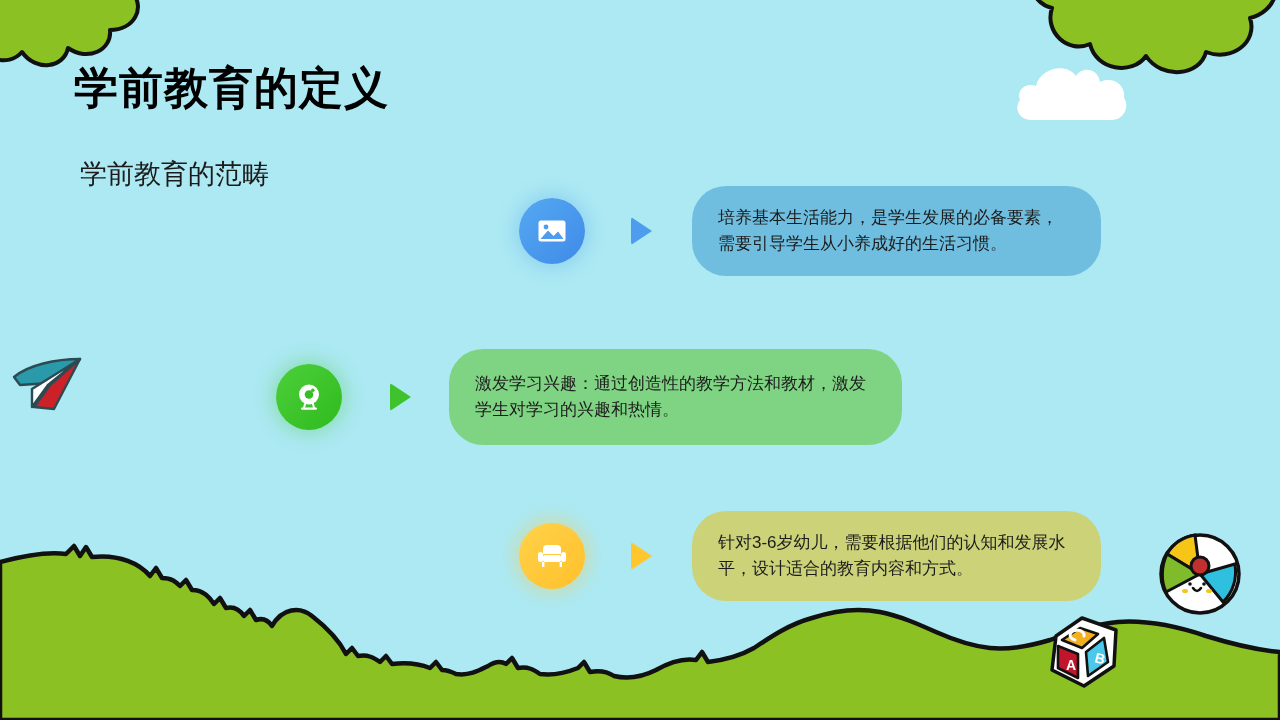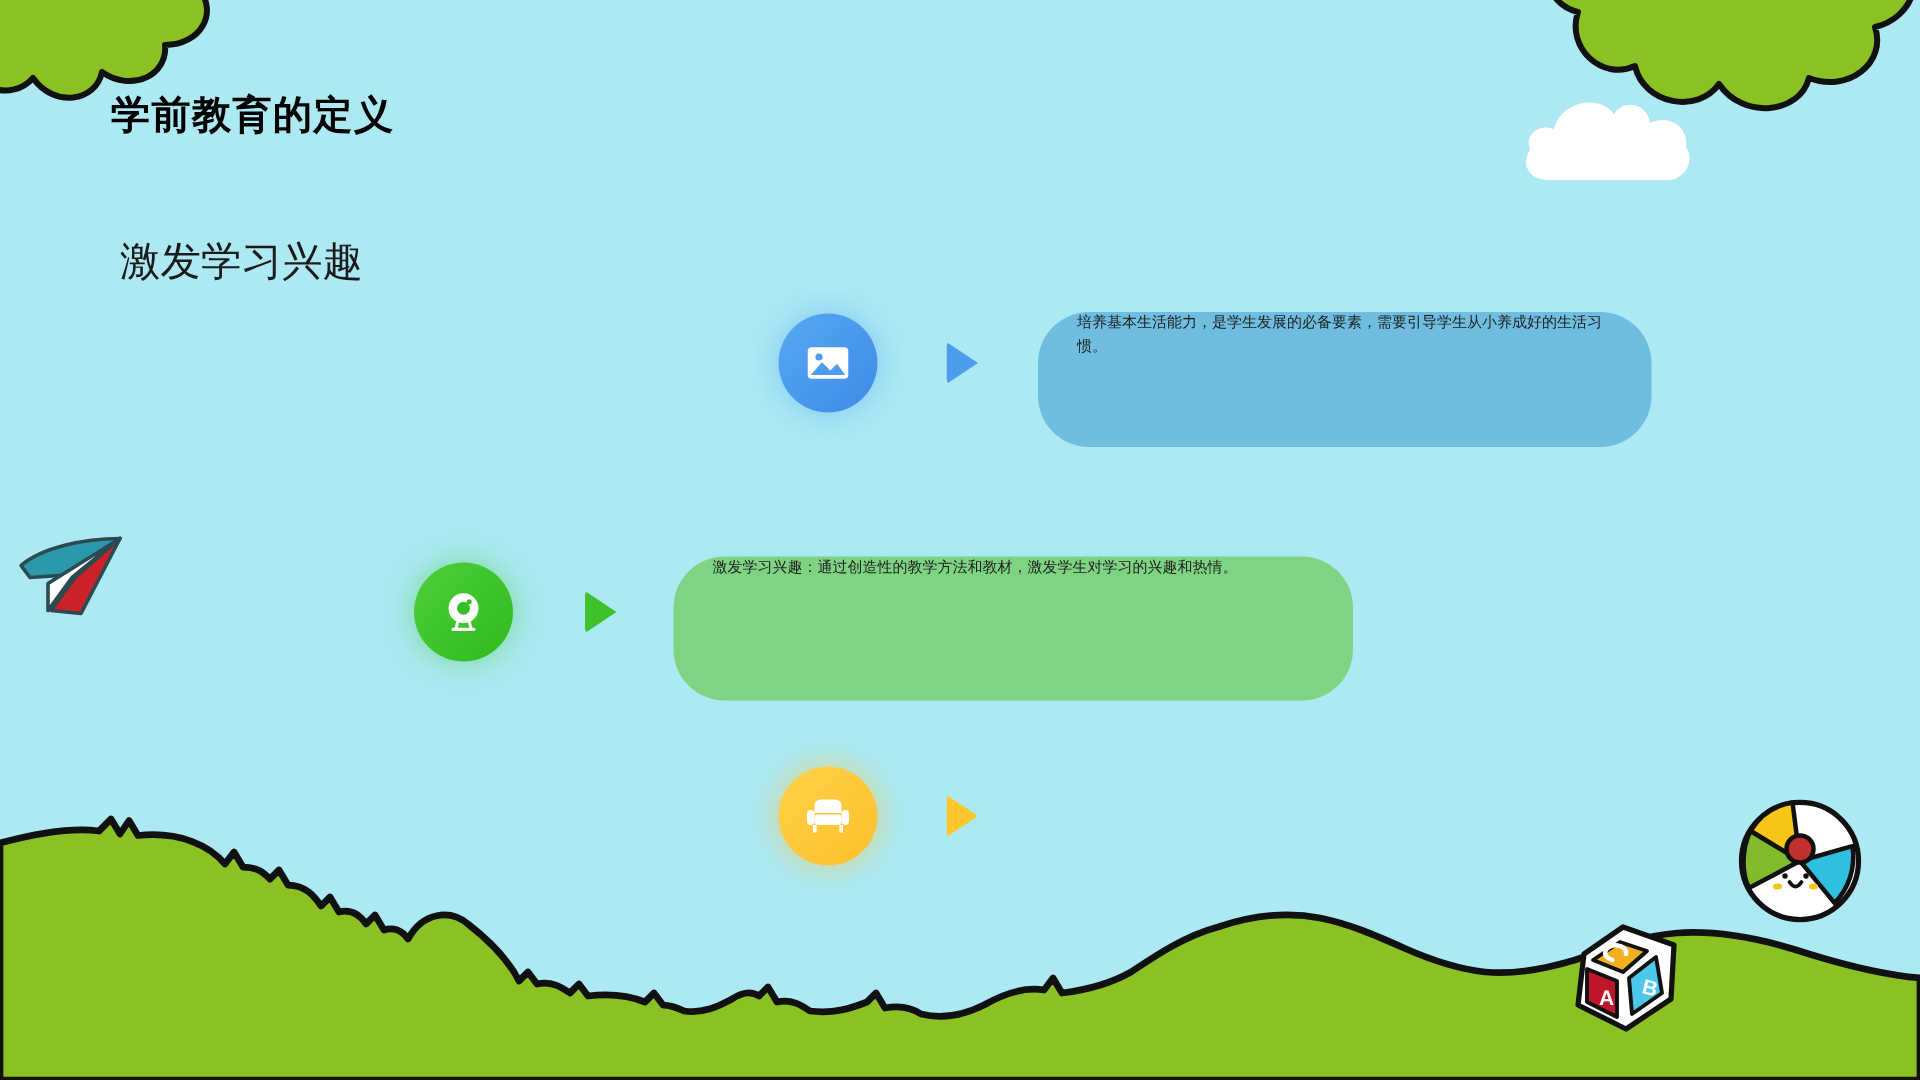--- a/index.html
+++ b/index.html
@@ -25,21 +25,21 @@
   #grass-hill { left: 0; bottom: 0; }
   #paper-plane { left: 10px; top: 355px; }
   #beach-ball { left: 1157px; top: 532px; }
   #alphabet-block { left: 1040px; top: 612px; }
 
   
   #page-title {
     position: absolute;
     left: 74px;
     top: 59px;
-    font-size: 26px;
+    font-size: 44px;
     font-weight: bold;
     color: #000000;
     letter-spacing: 1px;
     white-space: nowrap;
   }
   #page-subtitle {
     position: absolute;
     left: 80px;
     top: 156px;
     font-size: 27px;
@@ -94,24 +94,24 @@
 
   #row-1 .arrow { margin-left: 46px; }
   #row-2 .arrow { margin-left: 48px; }
   #row-3 .arrow { margin-left: 46px; }
 
   .bubble {
     flex: 0 0 auto;
     border-radius: 34px;
     box-sizing: border-box;
     display: flex;
+    align-items: center;
     color: #1c1c1c;
-    font-size: 10px;
+    font-size: 17px;
     line-height: 1.55;
-    margin-top: 22px;
   }
   #bubble-1 {
     margin-left: 40px;
     width: 409px;
     height: 90px;
     padding: 0 28px 0 26px;
     background: #6fbee0;
   }
   #bubble-2 {
     margin-left: 38px;
@@ -211,21 +211,21 @@
     <path d="M16 24 L 42 6 L 76 18 L 74 54 L 44 74 L 12 58 Z" fill="#ffffff" stroke="#111111" stroke-width="3.5" stroke-linejoin="round"></path>
     <path d="M22 28 L 40 16 L 58 22 L 42 36 Z" fill="#f2b01e" stroke="#111111" stroke-width="2.6" stroke-linejoin="round"></path>
     <path d="M46 40 L 64 26 L 68 50 L 48 64 Z" fill="#4cc8ea" stroke="#111111" stroke-width="2.6" stroke-linejoin="round"></path>
     <path d="M18 34 L 38 42 L 38 66 L 18 56 Z" fill="#c0152a" stroke="#111111" stroke-width="2.6" stroke-linejoin="round"></path>
     <text x="26" y="58" font-family="Liberation Sans, sans-serif" font-size="14" font-weight="bold" fill="#ffffff">A</text>
     <text x="54" y="50" font-family="Liberation Sans, sans-serif" font-size="14" font-weight="bold" fill="#ffffff" transform="rotate(14 54 50)">B</text>
     <path d="M44 24 a 7 5 0 1 0 -9 4" fill="none" stroke="#ffffff" stroke-width="3" stroke-linecap="round"></path>
   </svg>
 
   <div id="page-title">学前教育的定义</div>
-  <div id="page-subtitle">激发学习兴趣</div>
+  <div id="page-subtitle">学前教育的范畴</div>
 
   <div class="row" id="row-1">
     <div class="icon-circle blue">
       <svg width="30" height="26" viewBox="0 0 30 26">
         <rect x="1.5" y="2.5" width="27" height="21" rx="2.5" fill="#ffffff"></rect>
         <circle cx="9" cy="9" r="2.4" fill="#4d9cee"></circle>
         <path d="M3.5 21 L 11 12.5 L 16.5 18 L 21 13.5 L 26.5 21 Z" fill="#4d9cee"></path>
       </svg>
     </div>
     <div class="arrow blue"></div>
@@ -255,15 +255,18 @@
       <svg width="30" height="26" viewBox="0 0 30 26">
         <path d="M6 6 a 4 4 0 0 1 4 -4 h 10 a 4 4 0 0 1 4 4 v 5 h -18 Z" fill="#ffffff"></path>
         <rect x="1" y="9" width="5" height="10" rx="2.5" fill="#ffffff"></rect>
         <rect x="24" y="9" width="5" height="10" rx="2.5" fill="#ffffff"></rect>
         <rect x="6" y="12" width="18" height="7" rx="2" fill="#ffffff"></rect>
         <rect x="5" y="19" width="2.4" height="5" fill="#ffffff"></rect>
         <rect x="22.6" y="19" width="2.4" height="5" fill="#ffffff"></rect>
       </svg>
     </div>
     <div class="arrow yellow"></div>
+    <div class="bubble" id="bubble-3">
+      <span class="bubble-text">针对3-6岁幼儿，需要根据他们的认知和发展水平，设计适合的教育内容和方式。</span>
+    </div>
   </div>
 
 </div>
 
 </body></html>

